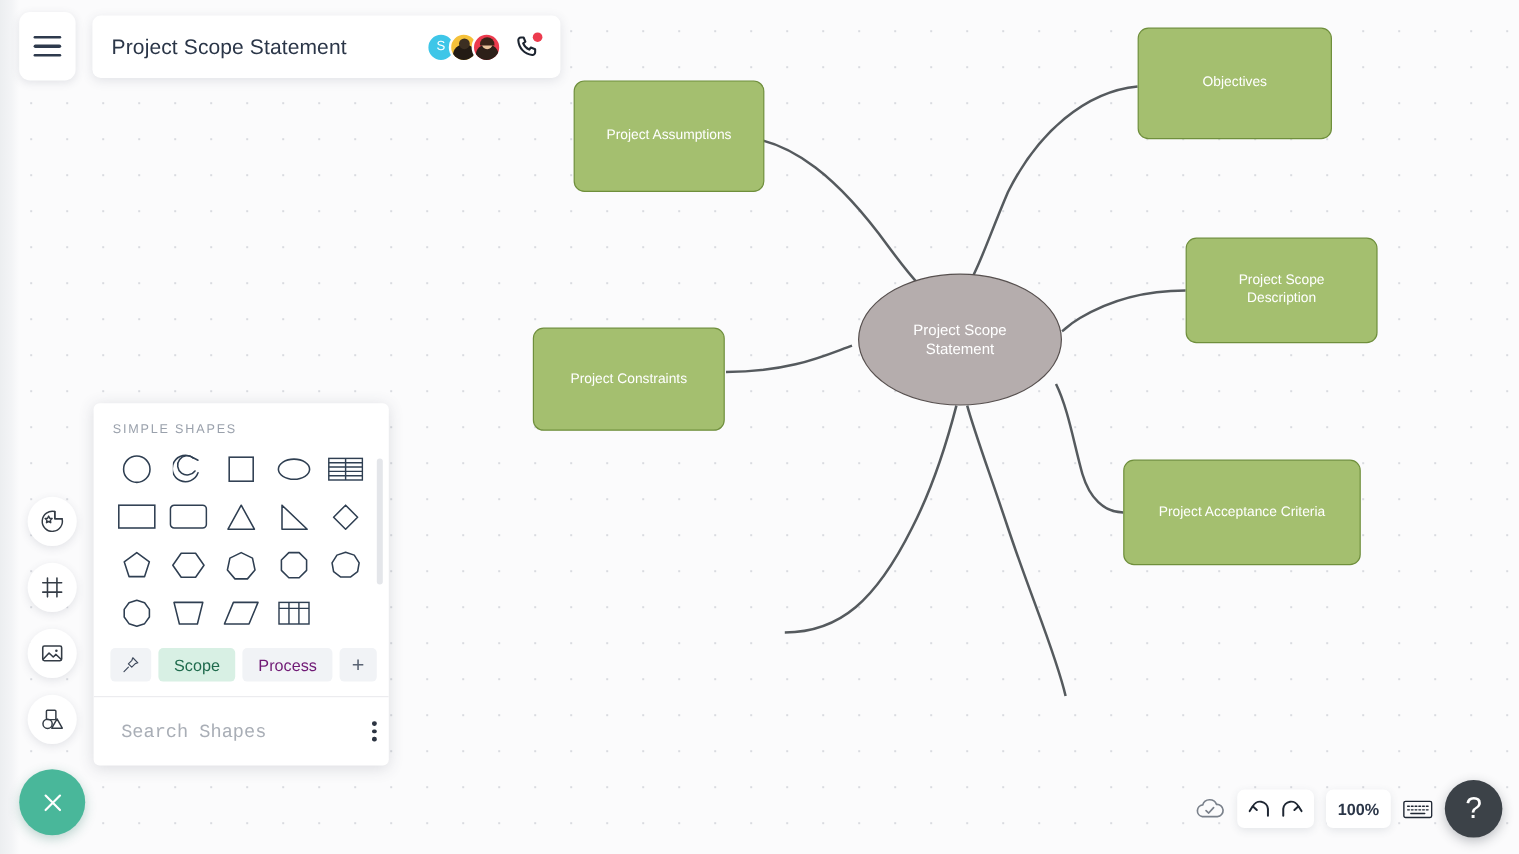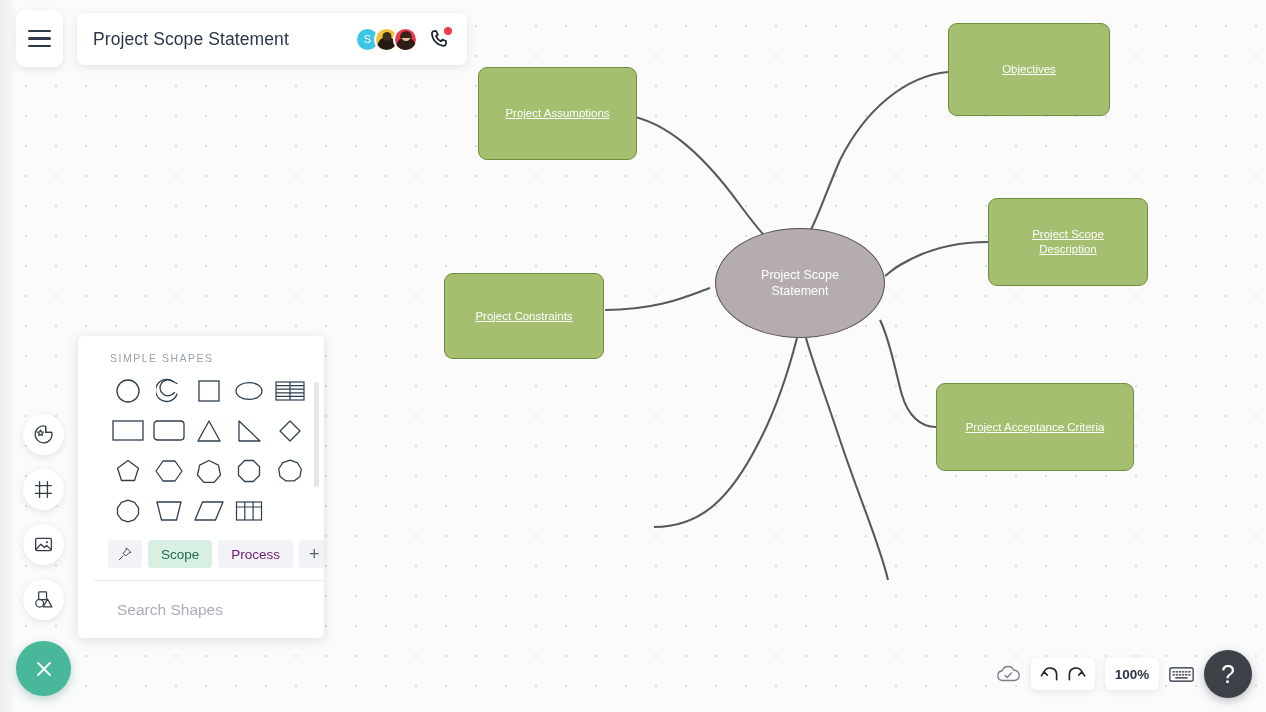--- a/index.html
+++ b/index.html
@@ -92,21 +92,21 @@
     background: #49b79a;
     box-shadow: 0 3px 10px rgba(40,120,100,.3);
     display: flex; align-items: center; justify-content: center; cursor: pointer;
   }
 
   
   .shapes-panel {
     position: absolute; left: 78px; top: 336px; width: 246px; height: 302px;
     background: #ffffff; border-radius: 5px;
     box-shadow: 0 2px 12px rgba(60,70,90,.16);
-    display: flex; flex-direction: column; overflow: hidden; padding-left: 16px;
+    display: flex; flex-direction: column; overflow: hidden;
   }
   .panel-heading {
     font-size: 10.5px; letter-spacing: 1.5px; color: #9aa1ac;
     padding: 16px 0 8px 16px; font-weight: 400;
   }
   .shape-grid-wrap { position: relative; flex: 1 1 auto; overflow: hidden; }
   .shape-grid {
     display: grid; grid-template-columns: repeat(5, 1fr);
     padding: 2px 14px 0 14px; row-gap: 7px;
   }
@@ -129,37 +129,37 @@
   }
   .tab-btn.pin { padding: 0 9px; }
   .tab-btn.active { background: #d8f0e4; color: #1f6b4d; }
   .tab-btn.plus { padding: 0 10px; font-size: 18px; color: #5a6474; }
   .search-row {
     border-top: 1px solid #ececef;
     height: 58px; display: flex; align-items: center; padding: 0 14px; gap: 9px;
   }
   .search-input {
     border: none; outline: none; font-size: 15.5px; color: #8d939d;
-    font-family: Liberation Sans, sans-serif; background: transparent;
+    font-family: Liberation Mono, monospace; background: transparent;
     flex: 1 1 auto;
   }
   .search-input::placeholder { color: #a9aeb6; }
   .kebab { display:flex; flex-direction:column; gap:3px; cursor:pointer; padding: 4px; }
   .kebab i { width: 3.6px; height: 3.6px; border-radius: 50%; background: #2c3442; display:block; }
 
   
   .diagram { position: absolute; inset: 0; }
   .node {
     position: absolute;
     display: flex; align-items: center; justify-content: center;
     text-align: center; color: #ffffff; line-height: 1.28;
     font-size: 11.5px; cursor: pointer;
   }
   .node.rect {
-    background: #a4bf6f; border: 1.6px solid #6f8f3c; border-radius: 9px; text-decoration: underline;
+    background: #a4bf6f; border: 1.6px solid #6f8f3c; border-radius: 9px;
   }
   .node.central {
     background: #b5adad; border: 1.6px solid #57504f; border-radius: 50%;
     font-size: 12.5px;
   }
 
   
   .bottombar {
     position: absolute; right: 14px; bottom: 14px;
     display: flex; align-items: center; gap: 10px;

